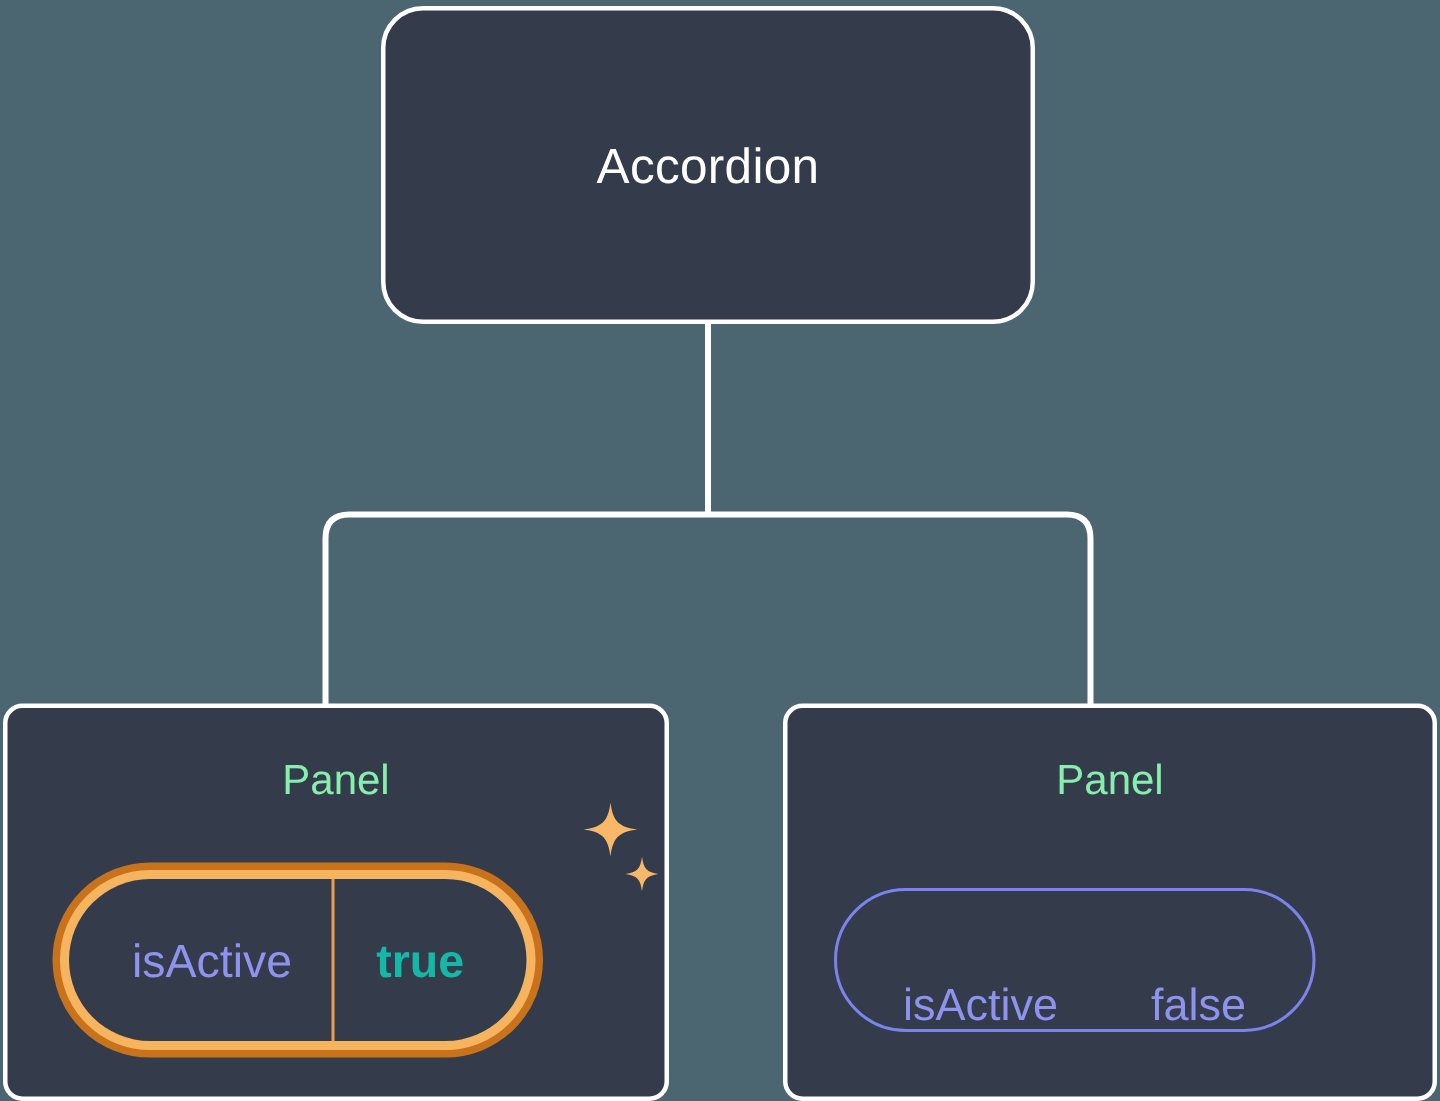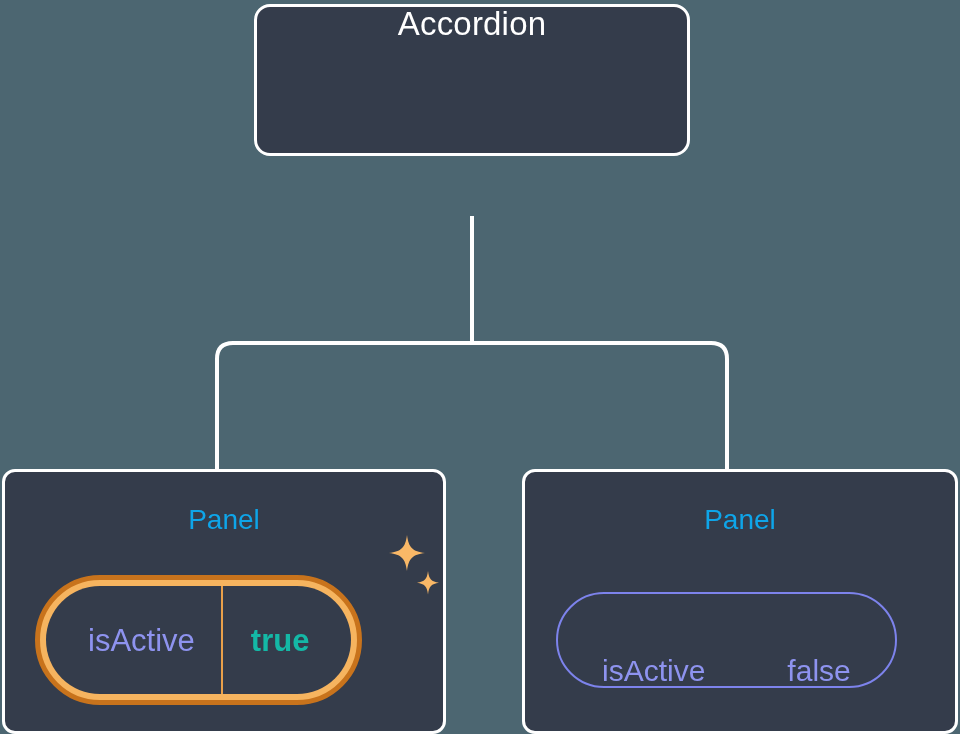--- a/index.html
+++ b/index.html
@@ -40,22 +40,23 @@
     border-radius: 14px;
     display: flex;
     flex-direction: column;
     align-items: center;
   }
 
   .node-root {
     left: 254px;
     top: 4px;
     width: 436px;
-    height: 152px;
-    border-radius: 16px;
+    height: 212px;
+    justify-content: center;
+    border-radius: 28px;
   }
 
   .node-title {
     color: #ffffff;
     font-size: 33px;
     font-weight: 400;
     letter-spacing: 0.2px;
     line-height: 1;
     white-space: nowrap;
   }
@@ -64,21 +65,21 @@
     width: 444px;
     height: 265px;
     top: 469px;
     padding-top: 34px;
     border-radius: 13px;
   }
   .node-panel-left  { left: 2px; }
   .node-panel-right { left: 522px; width: 436px; }
 
   .panel-title {
-    color: #0ea5e9;
+    color: #86efac;
     font-size: 28px;
     font-weight: 400;
     line-height: 1;
     white-space: nowrap;
   }
 
   
   .pill-wrap {
     position: absolute;
   }
@@ -140,21 +141,21 @@
   }
 
   .pill-key, .pill-val {
     display: flex;
     align-items: center;
     justify-content: center;
     white-space: nowrap;
     line-height: 1;
   }
   .pill-plain .pill-key { padding: 0 30px 0 44px; }
-  .pill-plain .pill-val { padding: 0 44px 0 30px; margin-left: 20px; }
+  .pill-plain .pill-val { padding: 0 44px 0 30px; }
   .pill-highlight .pill-key { padding: 0 26px 0 42px; }
   .pill-highlight .pill-val { padding: 0 42px 0 28px; }
 
   .pill-divider { flex: 0 0 auto; }
 
   
   .sparkles {
     position: absolute;
     left: 385px;
     top: 533px;

